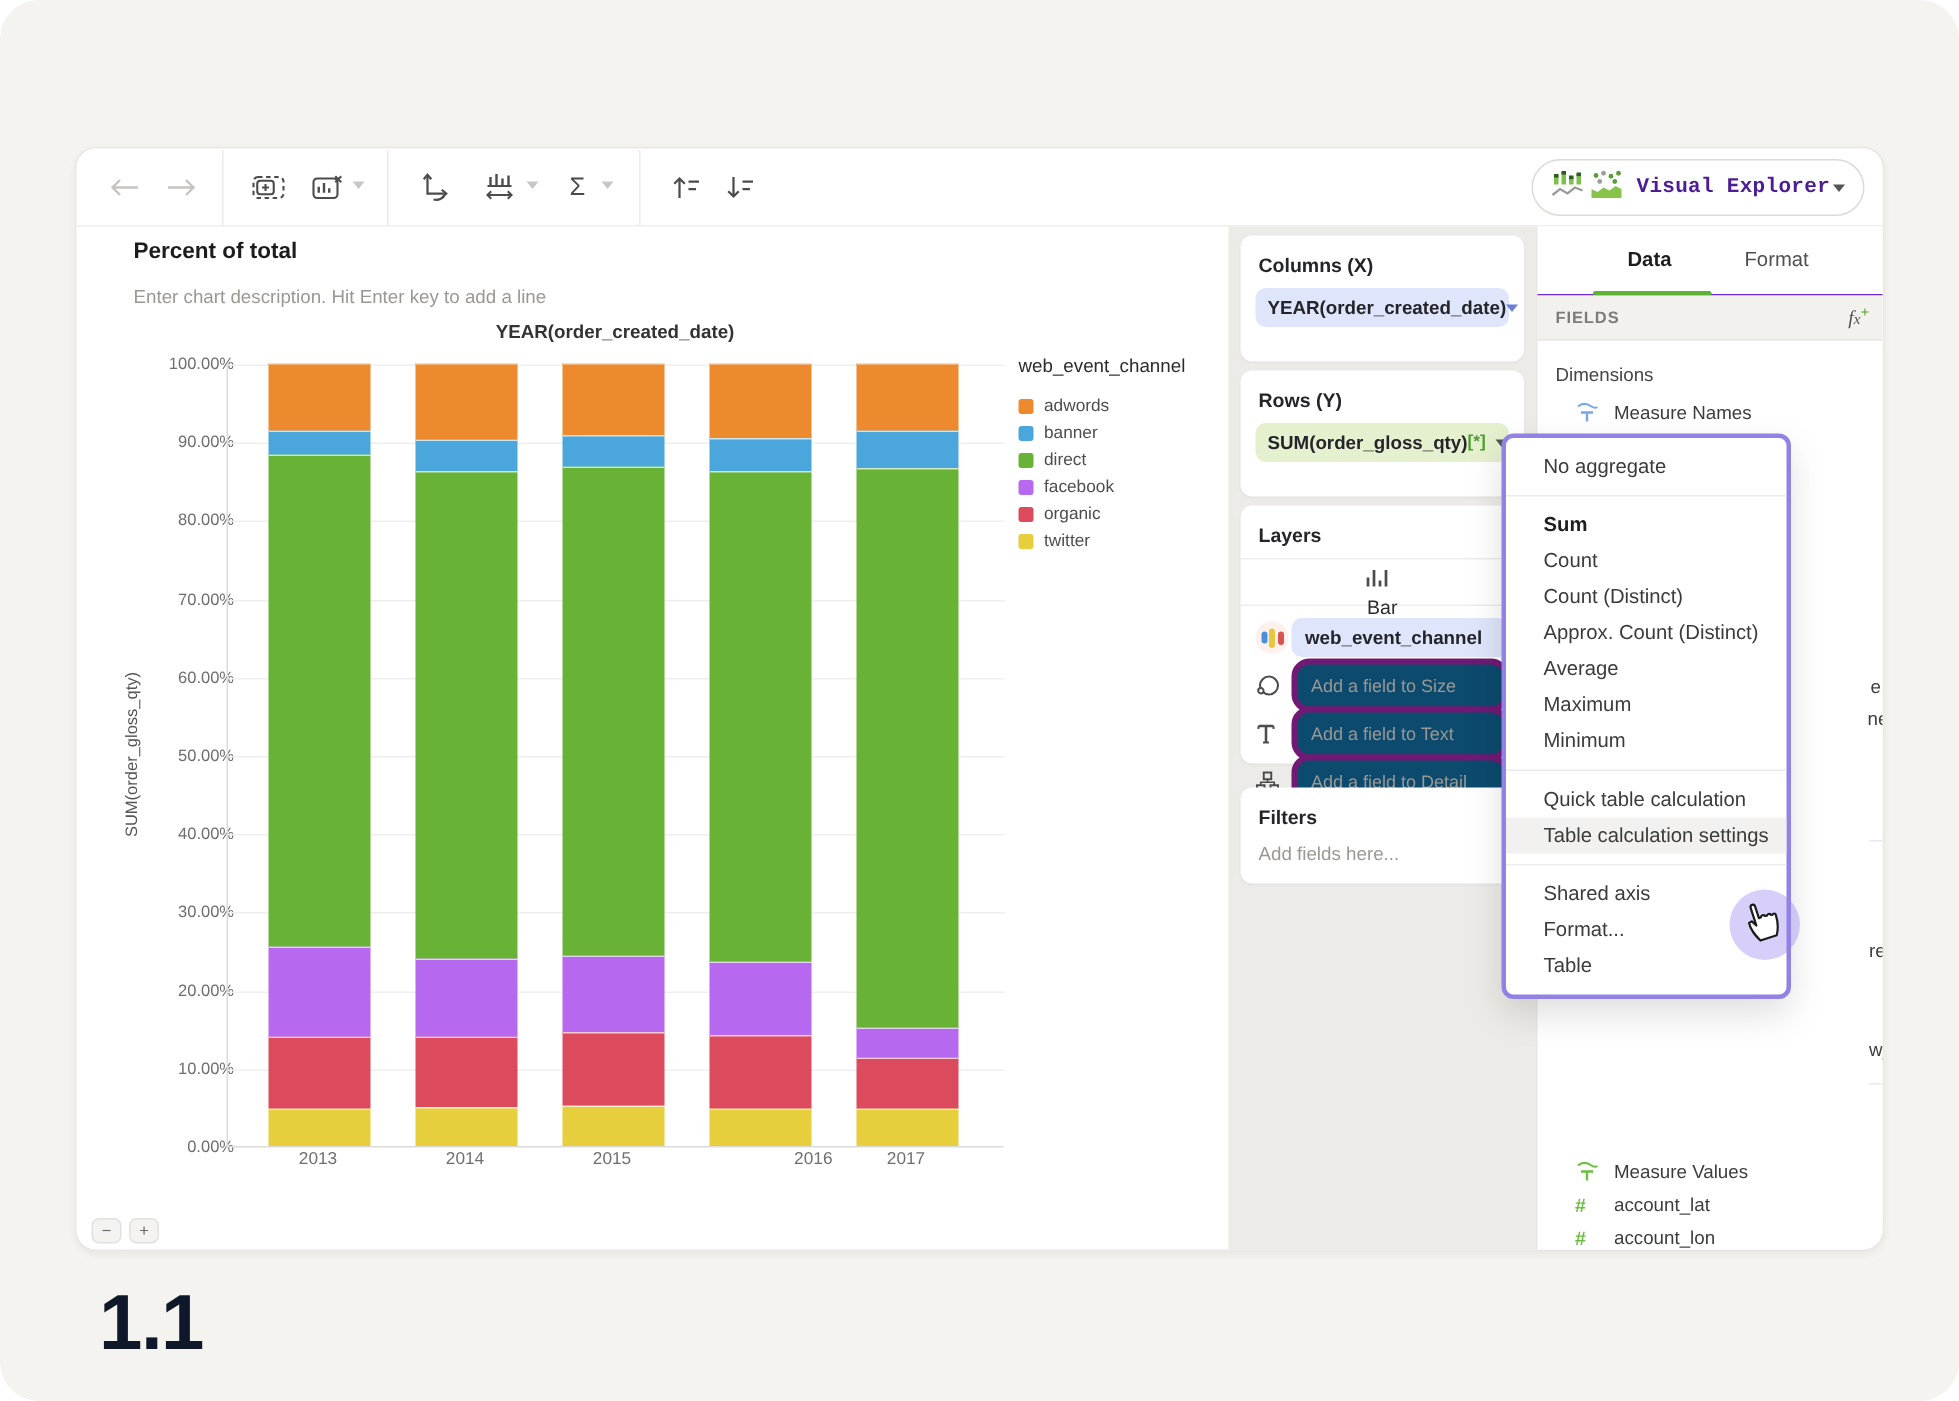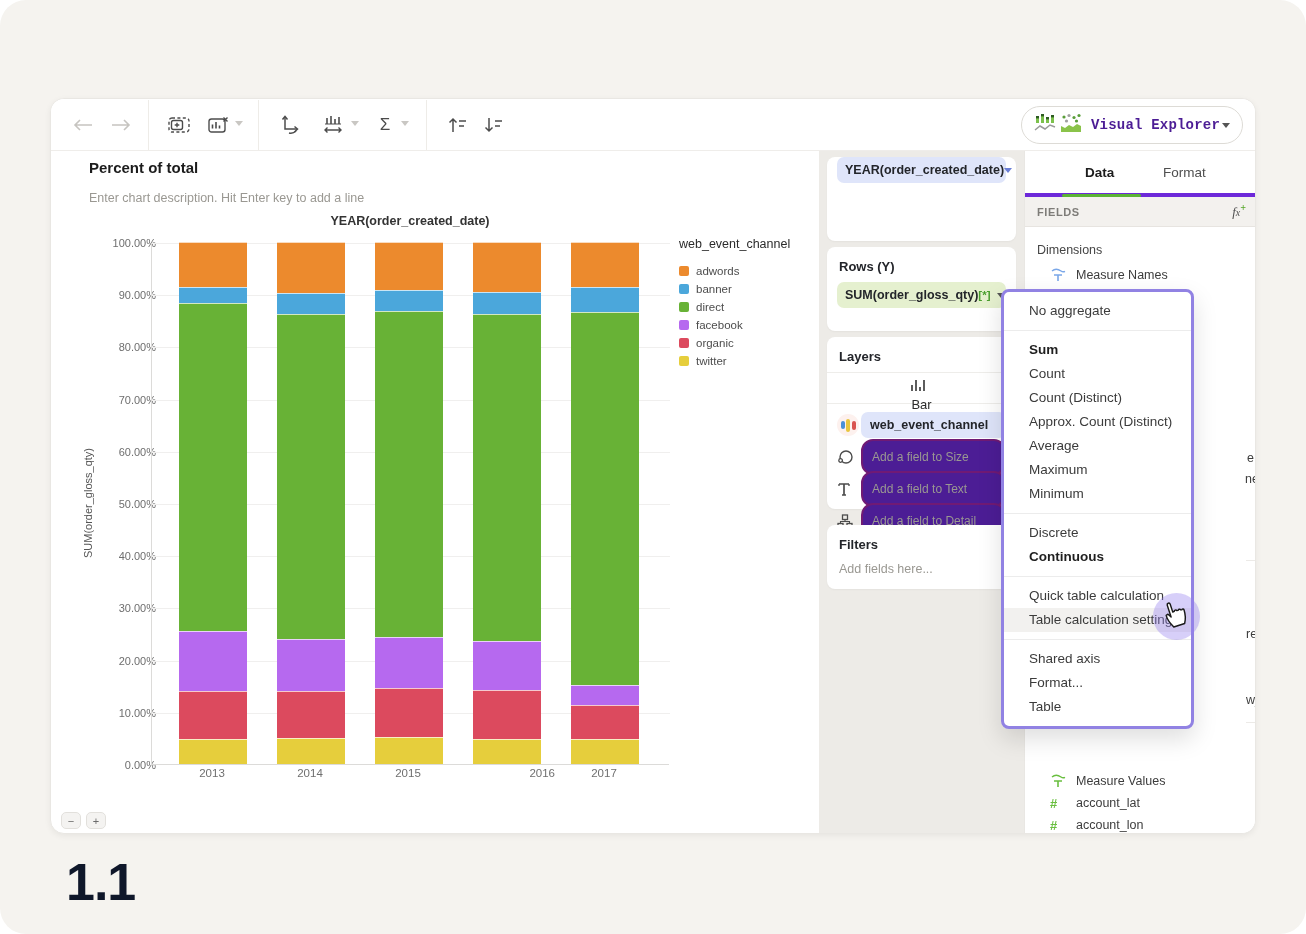--- a/index.html
+++ b/index.html
@@ -48,32 +48,32 @@
   .pill { margin:0 10px 12px 10px; height:26px; border-radius:7px; display:flex; align-items:center; padding:0 8px;
           font-size:12.5px; font-weight:700; color:#23252a; cursor:pointer; }
   .pill-blue { background:#dfe5fa; }
   .pill-green { background:#e5f0cf; }
   .pill .dd { margin-left:auto; width:0; height:0; border-left:4px solid transparent; border-right:4px solid transparent; border-top:5px solid #6b7fd7; }
   .pill-green .dd { border-top-color:#555; }
   .star { margin-left:auto; font-size:11.5px; font-weight:700; color:#4a9e2f; padding-right:6px; }
   .hr { height:1px; background:#eeedea; }
   .layer-row { display:flex; align-items:center; height:26px; margin:0 10px 6px 10px; }
   .layer-ico { width:24px; flex:0 0 24px; display:flex; align-items:center; justify-content:flex-start; }
-  .field-input { flex:1; height:36px; border:2px solid #701a75; border-radius:12px; display:flex; align-items:center;
-                 padding:0 9px; font-size:12px; color:#9a9892; background:#4c1d95; cursor:text; }
+  .field-input { flex:1; height:36px; border:4px solid #701a75; border-radius:12px; display:flex; align-items:center;
+                 padding:0 9px; font-size:12px; color:#9a9892; background:#0c4a6e; cursor:text; }
   .layer-pill { flex:1; height:26px; border-radius:7px; background:#dfe5fa; display:flex; align-items:center; padding:0 9px;
                 font-size:12.5px; font-weight:700; color:#23252a; cursor:pointer; }
   .bar-row { display:flex; align-items:center; height:30px; padding:0 12px; font-size:13px; color:#2c2c2c;flex-direction:column; }
   .color-circle { width:22px; height:22px; border-radius:50%; background:#fdf1ee; display:flex; align-items:center; justify-content:center; gap:1.5px; }
   .cc-bar { width:4px; border-radius:2px; }
   .filters-hint { font-size:12.5px; color:#9a9892; padding:2px 12px 14px 12px; }
 
   
   .panel-right { position:absolute; left:973px; top:52px; width:233px; height:684px; background:#fff; border-left:1px solid #e9e7e3; }
-  .tabs { position:absolute; left:0; top:0; width:233px; height:46px; border-bottom:4px solid #6d28d9; }
+  .tabs { position:absolute; left:0; top:0; width:233px; height:46px; border-bottom:1px solid #6d28d9; }
   .tab { position:absolute; top:14px; font-size:13.5px; cursor:pointer; }
   .tab.active { font-weight:700; color:#1d1d1d; }
   .tab.inactive { color:#4f4f4f; }
   .tab-underline { position:absolute; left:37px; top:43px; width:79px; height:3px; background:#5cb335; border-radius:2px; }
   .fields-hdr { position:absolute; left:0; top:46px; width:233px; height:30px; background:#f3f1ee; border-bottom:1px solid #e7e4e0;
                 display:flex; align-items:center; padding:0 12px; }
   .fields-hdr-label { font-size:11px; font-weight:700; letter-spacing:.6px; color:#7e7c78; }
   .fx { margin-left:auto; font-family:"Liberation Serif", serif; font-style:italic; font-size:13px; color:#4f4f4f; cursor:pointer; }
   .fx sup { color:#53a626; font-weight:700; font-size:10px; }
   .dims-label { position:absolute; left:12px; top:92px; font-size:12.5px; color:#454545; }
@@ -287,20 +287,21 @@
             <span>twitter</span>
           </div>
         </div>
     </div>
 
     <div class="zoom-btn" style="left:10px">−</div>
     <div class="zoom-btn" style="left:35px">+</div>
 
     <div class="panel-mid">
       <div class="shelf" style="top:6px; height:84px">
+        <div class="shelf-label">Columns (X)</div>
         <div class="pill pill-blue">
           <span>YEAR(order_created_date)</span>
           <span class="dd"></span>
         </div>
       </div>
       <div class="shelf" style="top:96px; height:84px">
         <div class="shelf-label">Rows (Y)</div>
         <div class="pill pill-green">
           <span>SUM(order_gloss_qty)</span>
           <span class="star">[*]</span>
@@ -437,24 +438,20 @@
       <div class="menu-sec">
         <div class="menu-item bold">Sum</div>
         <div class="menu-item">Count</div>
         <div class="menu-item">Count (Distinct)</div>
         <div class="menu-item">Approx. Count (Distinct)</div>
         <div class="menu-item">Average</div>
         <div class="menu-item">Maximum</div>
         <div class="menu-item">Minimum</div>
       </div>
       <div class="menu-sec">
-        <div class="menu-item">Discrete</div>
-        <div class="menu-item bold">Continuous</div>
-      </div>
-      <div class="menu-sec">
         <div class="menu-item">Quick table calculation</div>
         <div class="menu-item hovered">Table calculation settings</div>
       </div>
       <div class="menu-sec">
         <div class="menu-item">Shared axis</div>
         <div class="menu-item">Format...</div>
         <div class="menu-item">Table</div>
       </div>
     </div>
 

